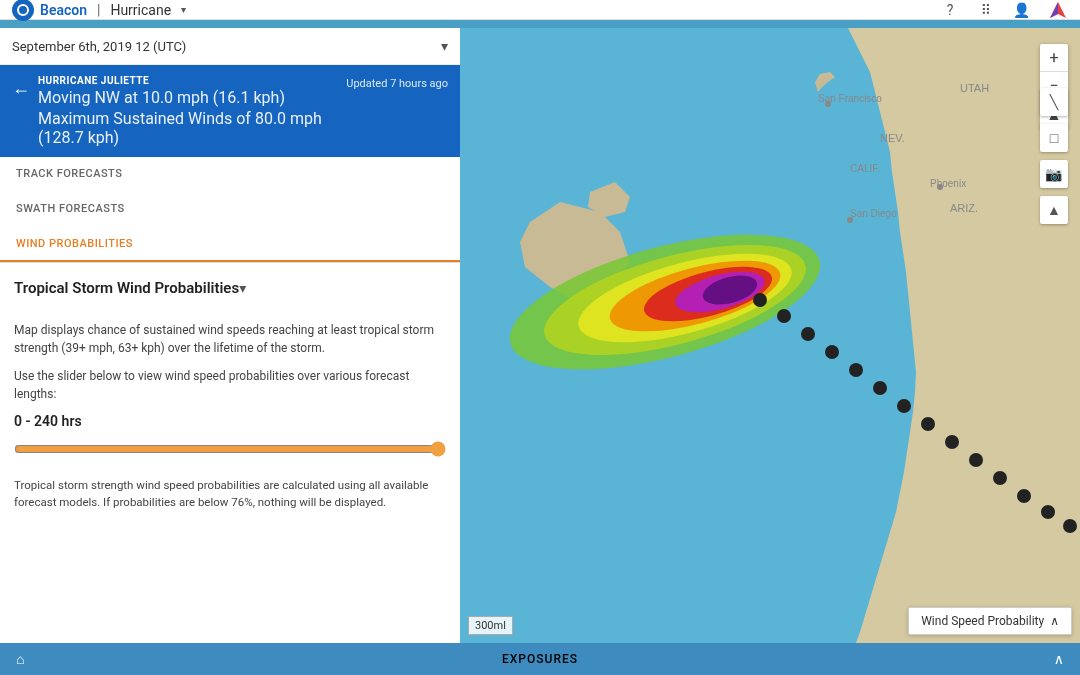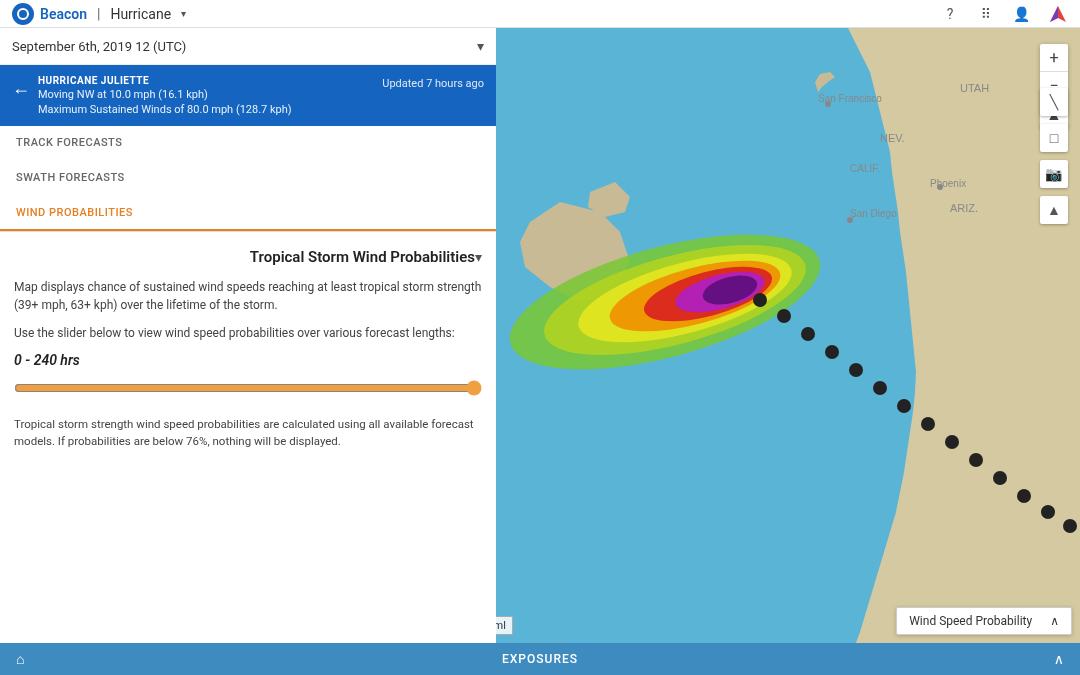--- a/index.html
+++ b/index.html
@@ -1,83 +1,83 @@
 <!DOCTYPE html>
 <html><head>
   <meta charset="utf-8">
   <style>
     * { margin: 0; padding: 0; box-sizing: border-box; }
     body { font-family: 'Roboto', Arial, sans-serif; width: 1080px; height: 675px; overflow: hidden; position: relative; background: #4a9fc4; }
 
     
     #topbar {
-      position: absolute; top: 0; left: 0; right: 0; height: 28px;
+      position: absolute; top: 0; left: 0; right: 0; height: 20px;
       background: #fff; display: flex; align-items: center; padding: 0 12px;
       border-bottom: 1px solid #ddd; z-index: 100;
     }
     #topbar .logo-area { display: flex; align-items: center; gap: 6px; }
     #topbar .logo-circle { width: 22px; height: 22px; border-radius: 50%; background: #1565c0; display: flex; align-items: center; justify-content: center; }
     #topbar .logo-inner { width: 12px; height: 12px; border-radius: 50%; border: 2px solid #fff; }
     #topbar .beacon-text { color: #1565c0; font-weight: 600; font-size: 14px; }
     #topbar .separator { color: #666; font-size: 14px; margin: 0 4px; }
     #topbar .hurricane-text { color: #333; font-size: 14px; }
     #topbar .dropdown-arrow { color: #555; font-size: 10px; margin-left: 4px; }
     #topbar .right-icons { margin-left: auto; display: flex; align-items: center; gap: 16px; }
     #topbar .icon-btn { width: 20px; height: 20px; border-radius: 50%; display: flex; align-items: center; justify-content: center; cursor: pointer; color: #555; font-size: 14px; }
 
     
     #left-panel {
-      position: absolute; top: 28px; left: 0; width: 496px; bottom: 32px;
+      position: absolute; top: 28px; left: 0; width: 460px; bottom: 32px;
       background: #fff; z-index: 50; display: flex; flex-direction: column;
     }
 
     
     #date-selector {
       padding: 10px 12px; border-bottom: 1px solid #eee; display: flex; align-items: center;
       background: #fff;
     }
     #date-selector .date-text { flex: 1; font-size: 13px; color: #333; }
     #date-selector .arrow-down { color: #555; font-size: 14px; cursor: pointer; }
 
     
     #hurricane-header {
       background: #1565c0; color: #fff; padding: 10px 12px 10px 12px;
       display: flex; align-items: flex-start; gap: 8px;
     }
     #hurricane-header .back-btn { font-size: 18px; cursor: pointer; margin-top: 2px; flex-shrink: 0; }
     #hurricane-header .info { flex: 1; }
     #hurricane-header .storm-name { font-size: 10px; font-weight: 700; letter-spacing: 0.5px; }
-    #hurricane-header .storm-details { font-size: 11px; margin-top: 2px; opacity: 0.9; }
+    #hurricane-header .storm-details { font-size: 16px; margin-top: 2px; opacity: 0.9; }
     #hurricane-header .updated { font-size: 11px; opacity: 0.85; white-space: nowrap; margin-top: 2px; }
 
     
     #tabs {
       display: flex; border-bottom: 1px solid #ddd; background: #fff; flex-direction: column;
     }
     .tab {
       padding: 10px 16px; font-size: 11px; font-weight: 500; color: #666;
       cursor: pointer; text-transform: uppercase; letter-spacing: 0.5px; border-bottom: 2px solid transparent;
     }
     .tab.active { color: #e67e22; border-bottom: 2px solid #e67e22; }
 
     
     #content {
       flex: 1; overflow-y: auto; padding: 16px 14px;
     }
 
     .section-header {
-      display: flex; align-items: center; justify-content: flex-end;
-      margin-bottom: 12px;
+      display: flex; align-items: center; justify-content: flex-start;
+      margin-bottom: 24px;
     }
     .section-title { font-size: 15px; font-weight: 600; color: #222; }
     .section-dropdown { color: #555; font-size: 14px; cursor: pointer; }
 
     .description-text { font-size: 12px; color: #444; line-height: 1.5; margin-bottom: 10px; }
 
-    .slider-label { font-size: 14px; font-weight: 600; color: #222; margin-bottom: 12px; font-style: italic; }
+    .slider-label { font-size: 14px; font-weight: 600; color: #222; margin-bottom: 12px; }
 
     .slider-container { margin-bottom: 16px; }
     input[type=range] {
       width: 100%; accent-color: #f0a040; cursor: pointer;
     }
 
     .note-text { font-size: 11.5px; color: #444; line-height: 1.5; margin-top: 10px; }
 
     
     #map-area {
@@ -113,31 +113,31 @@
       position: absolute; bottom: 8px; left: 8px;
       background: rgba(255,255,255,0.85); border: 1px solid #aaa; padding: 2px 6px;
       font-size: 11px; color: #333; z-index: 10;
     }
 
     
     #wind-prob-btn {
       position: absolute; bottom: 8px; right: 8px;
       background: #fff; border: 1px solid #ccc; border-radius: 2px;
       padding: 6px 12px; font-size: 12px; color: #333; cursor: pointer;
-      display: flex; align-items: flex-end; gap: 18px; z-index: 10;
+      display: flex; align-items: flex-end; gap: 6px; z-index: 10;
       box-shadow: 0 1px 4px rgba(0,0,0,0.2);
     }
 
     
     #bottom-bar {
       position: absolute; bottom: 0; left: 0; right: 0; height: 32px;
       background: #3d8bbf; display: flex; align-items: center; justify-content: center;
       z-index: 100;
     }
-    #bottom-bar .exposures-text { color: #ffffff; font-size: 12px; font-weight: 500; letter-spacing: 1px; text-transform: uppercase; text-align: right; }
+    #bottom-bar .exposures-text { color: #000000; font-size: 12px; font-weight: 500; letter-spacing: 1px; text-transform: uppercase; text-align: right; }
     #bottom-bar .expand-icon { position: absolute; right: 16px; color: #fff; font-size: 14px; cursor: pointer; }
     #bottom-bar .left-icon { position: absolute; left: 16px; color: #fff; font-size: 14px; cursor: pointer; }
 
     
     #map-svg { position: absolute; top: 0; left: 0; width: 100%; height: 100%; }
 
     
     #hurricane-vis { position: absolute; top: 0; left: 0; width: 100%; height: 100%; pointer-events: none; }
   </style>
 </head>

